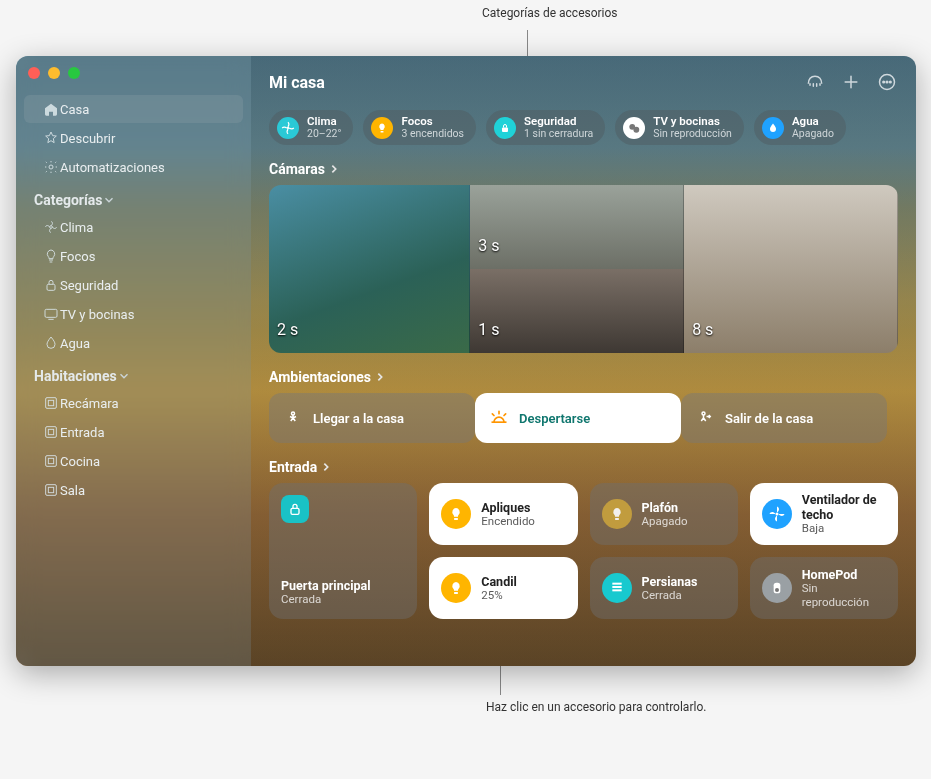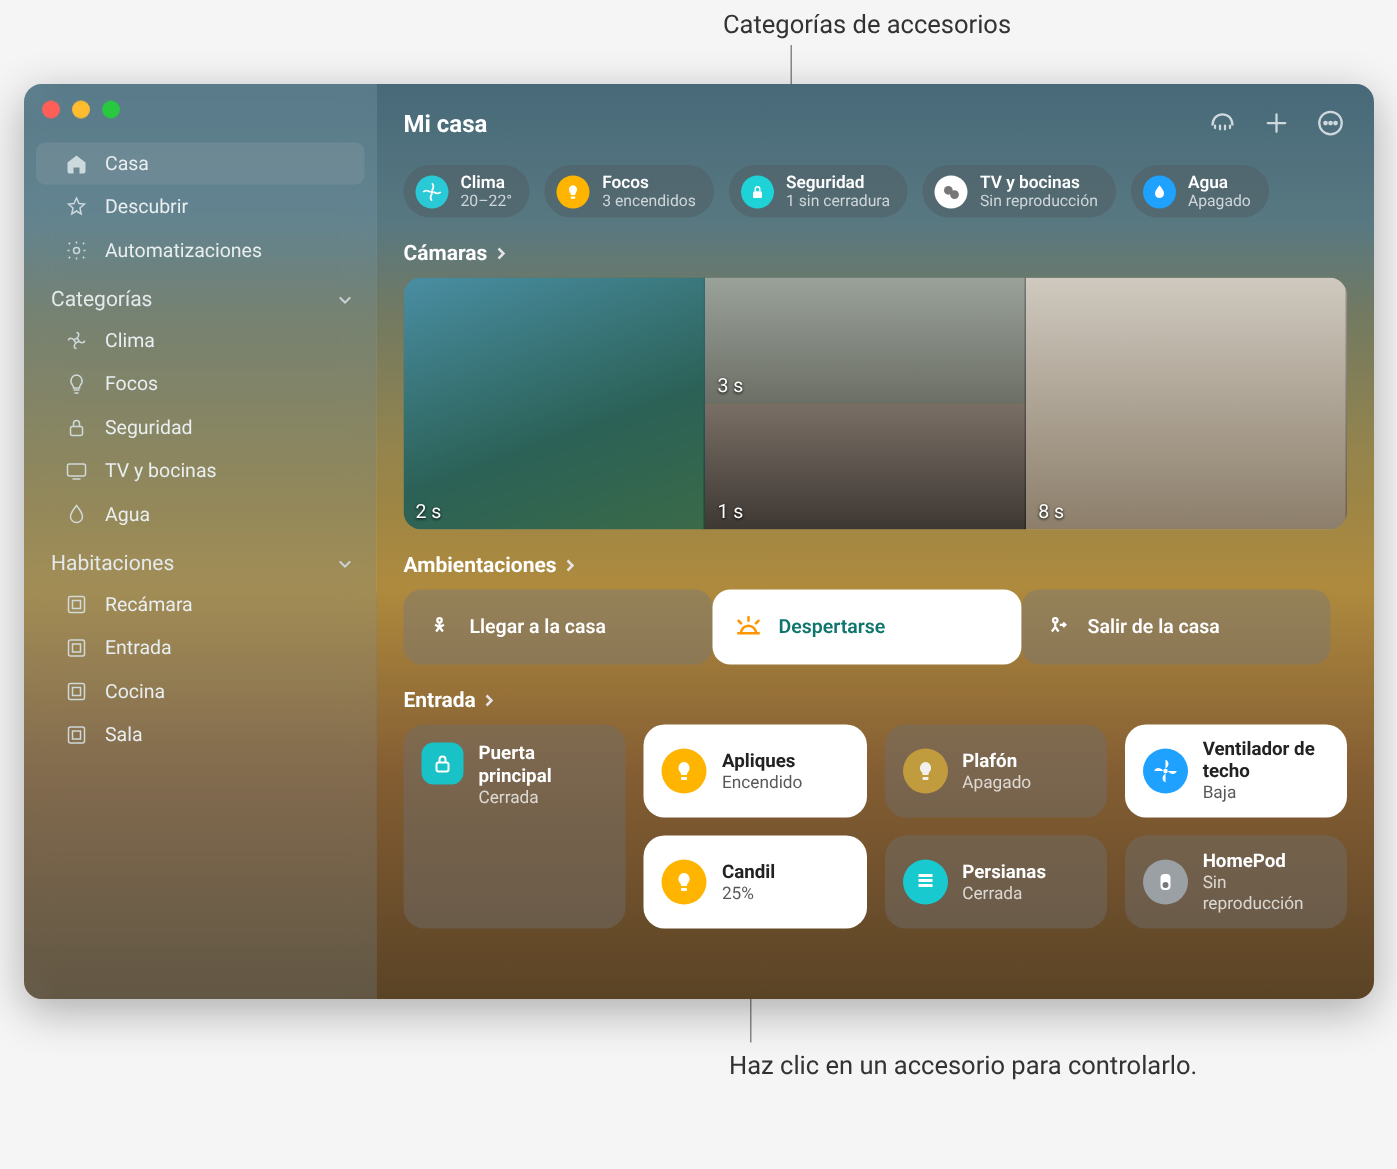--- a/index.html
+++ b/index.html
@@ -7,21 +7,21 @@
     font-family: -apple-system, BlinkMacSystemFont, "Segoe UI", Roboto, Helvetica, Arial, sans-serif;
     background: #f5f5f5;
     width: 931px;
     height: 779px;
     position: relative;
     overflow: hidden;
   }
   .callout {
     position: absolute;
     color: #333;
-    font-size: 17px;
+    font-size: 12px;
     line-height: 1.3;
   }
   .callout-top { top: 6px; left: 482px; }
   .callout-bottom { top: 700px; left: 486px; }
   .callout-line {
     position:absolute;
     background:#888;
   }
   .callout-line.top-main { top:30px; left:527px; width:1px; height:82px;}
   .callout-bracket { position:absolute; top:112px; left:268px; width:518px; height:12px; border-top:1px solid #888; border-left:1px solid #888; border-right:1px solid #888;}
@@ -52,31 +52,31 @@
   .sidebar {
     width:235px;
     padding:38px 0 10px 0;
     background: rgba(80,100,110,0.35);
     backdrop-filter: blur(10px);
     color:#e9eef0;
     font-size:13px;
     overflow-y:auto;
   }
   .nav-item {
-    display:flex; align-items:center; gap:10px;
+    display:flex; align-items:center; 
     padding:5px 12px 5px 18px; margin:1px 8px; border-radius:6px;
     cursor:pointer;
   }
   .nav-item.selected { background: rgba(120,145,155,0.55); }
   .nav-icon { width:18px; height:18px; display:flex; align-items:center; justify-content:center; opacity:0.9;}
   .nav-icon svg { width:16px; height:16px; fill:none; stroke:#d7e2e6; stroke-width:1.5; }
   .section-header {
-    display:flex; justify-content:space-between; align-items:center;
+    display:flex; justify-content:flex-start; align-items:center;
     padding:10px 14px 4px 18px;
-    font-weight:400; font-size:14px; color:#e4e9eb;
+    font-weight:700; font-size:14px; color:#e4e9eb;
   }
   .chevron-down { width:14px; height:14px; }
   .main {
     flex:1;
     position:relative;
     color:#fff;
     overflow-y:auto;
     padding: 0 18px 18px 18px;
   }
   .main::before{
@@ -121,21 +121,21 @@
     height:168px; border-radius:12px; overflow:hidden;
   }
   .cam {
     position:relative; background:#4a6b5a;
     border-right:1px solid rgba(0,0,0,0.25);
     display:flex; align-items:center; justify-content:center;
     color:#fff; font-size:11px; cursor:pointer;
   }
   .cam-col { display:flex; flex-direction:column;}
   .cam-col .cam{height:84px;}
-  .cam .ts{ position:absolute; left:8px; bottom:4px; font-size:13px; text-shadow:0 1px 2px #000;}
+  .cam .ts{ position:absolute; left:8px; bottom:14px; font-size:16px; text-shadow:0 1px 2px #000;}
   .cam.pool{background:linear-gradient(160deg,#4a8ea3 0%,#2b6157 60%,#3a6a48 100%);}
   .cam.drive{background:linear-gradient(180deg,#9aa29a 0%,#6c6f66 100%);}
   .cam.bed{background:linear-gradient(180deg,#7a6f66 0%,#3e3833 100%);}
   .cam.living{background:linear-gradient(180deg,#cfc9bf 0%,#8c7e6a 100%);}
   .scenes-row { display:flex; }
   .scene {
     flex:1; max-width:178px;
     display:flex; align-items:center; gap:10px;
     background: rgba(120,120,120,0.45);
     border-radius:12px; padding:8px 14px; height:34px;
@@ -144,21 +144,21 @@
   .scene.light { background:#fff; color:#0f766e;}
   .scene-icon{width:20px;height:20px;display:flex;align-items:center;justify-content:center;}
   .tiles { display:grid; grid-template-columns: repeat(4, 1fr); gap:12px;}
   .tile {
     background: rgba(110,110,110,0.45);
     border-radius:14px; padding:10px 12px;
     display:flex; align-items:center; gap:10px;
     height:42px; cursor:pointer;
     font-size:13px;
   }
-  .tile.tall { grid-row: span 2; height:auto; flex-direction:row; align-items:flex-start; justify-content:space-between; padding:12px;}
+  .tile.tall { grid-row: span 2; height:auto; flex-direction:column; align-items:flex-start; justify-content:space-between; padding:12px;}
   .tile.light { background:#fff; color:#222;}
   .tile-icon{ width:30px; height:30px; border-radius:50%; display:flex; align-items:center; justify-content:center; font-size:15px; flex-shrink:0;}
   .tile-text{display:flex; flex-direction:column; line-height:1.2;}
   .tile-text .label{font-weight:700; font-size:12.5px;}
   .tile-text .status{font-size:11.5px; opacity:0.75;}
   .tile.tall .tile-icon{ width:28px; height:28px; border-radius:8px; background:#19c2c6;}
   .c-yellow{background:#ffb500; color:#fff;}
   .c-blue{background:#1fa2ff; color:#fff;}
   .c-yellow-dim{background:#c9a23d; color:#fff; opacity:0.9;}
   .c-teal{background:#18c9cf; color:#fff;}

